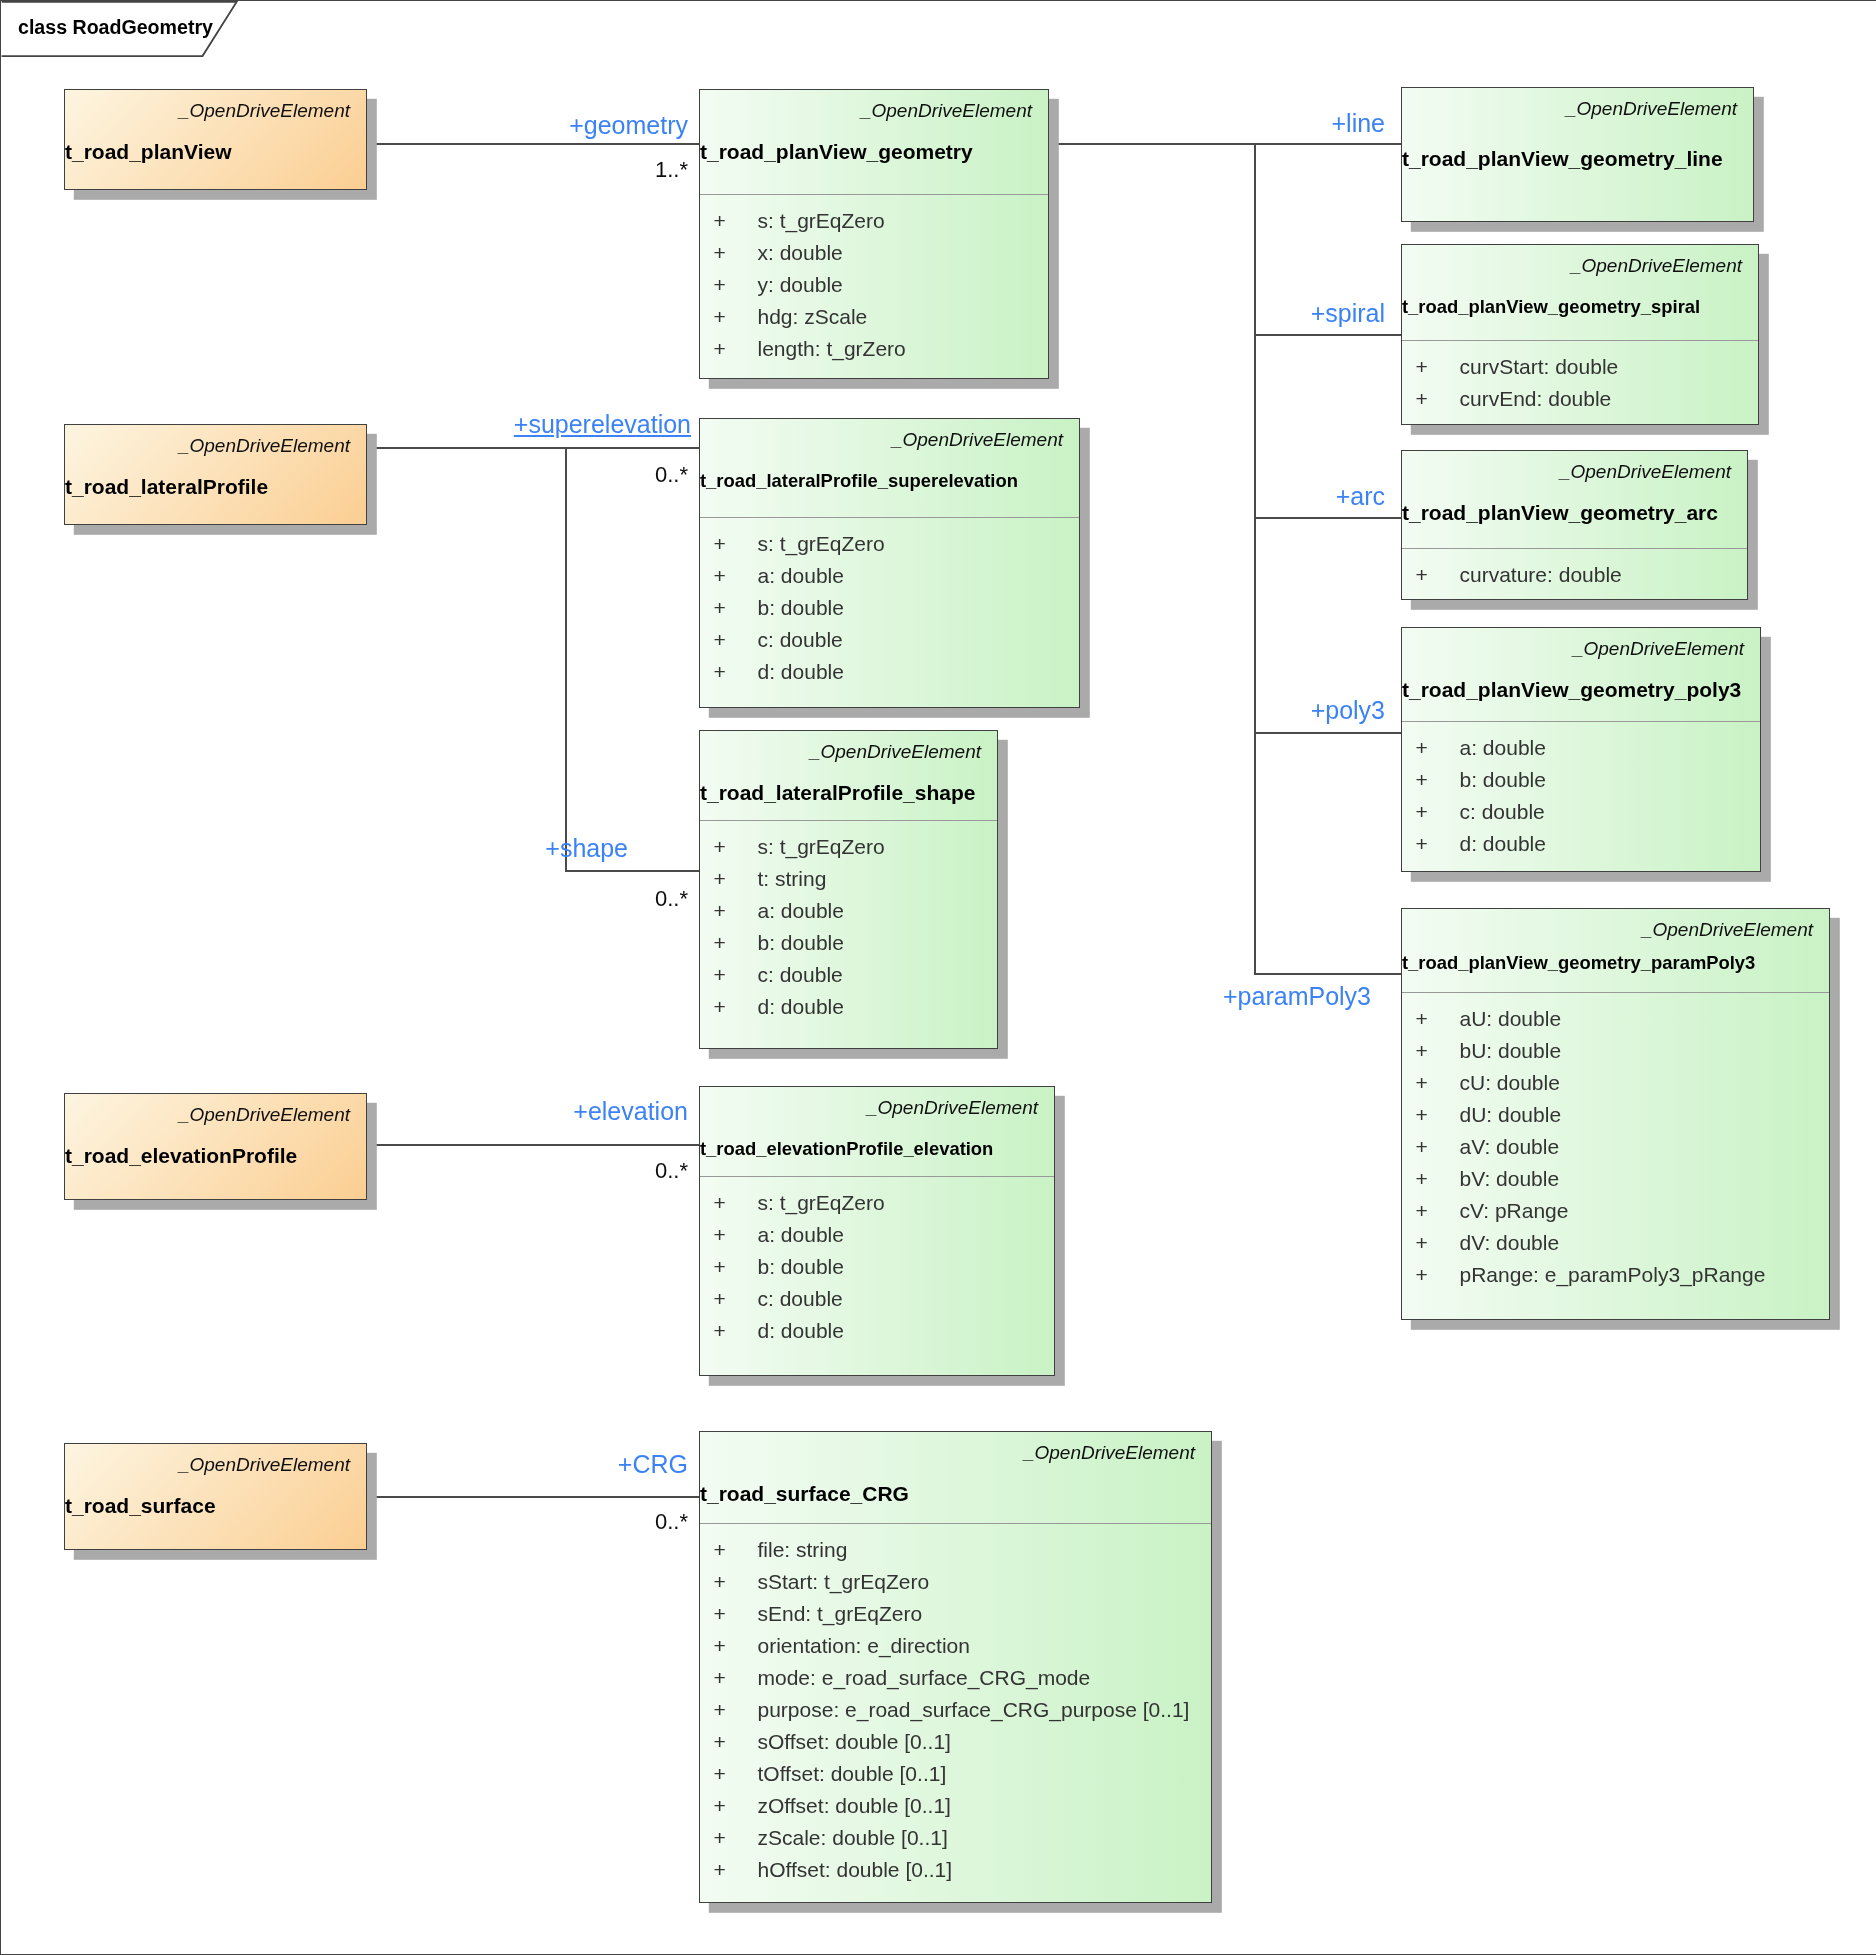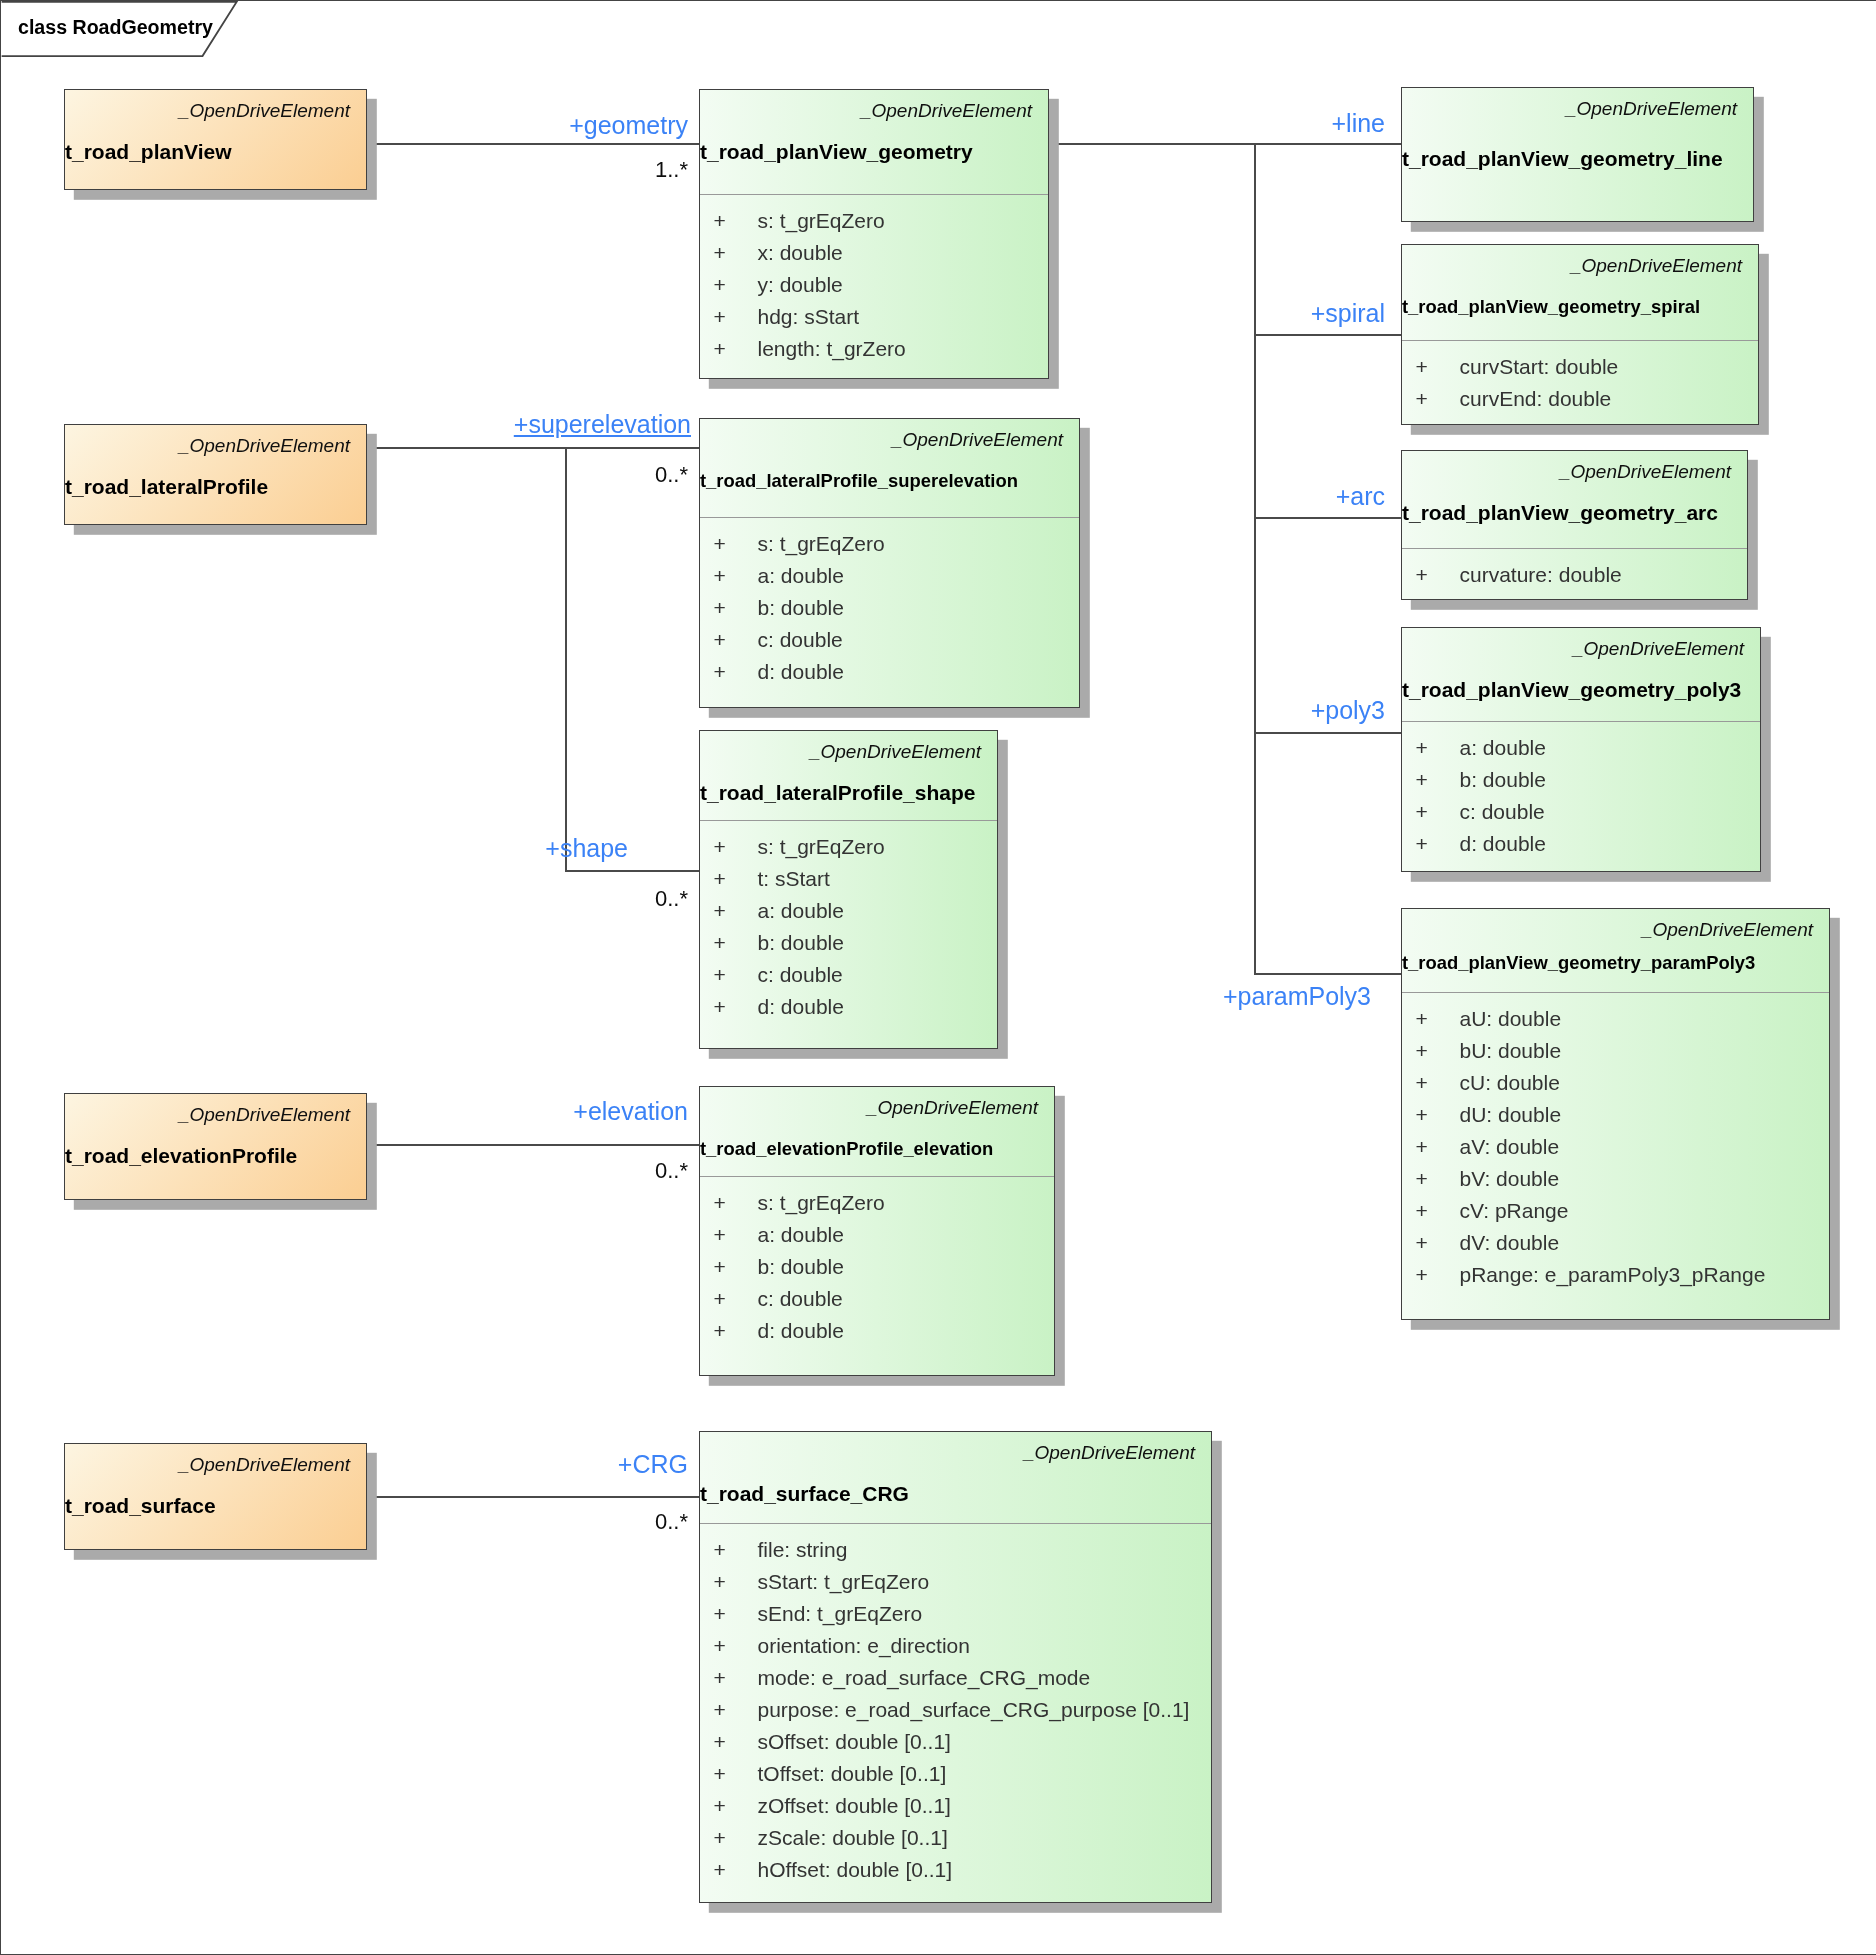--- a/index.html
+++ b/index.html
@@ -165,21 +165,21 @@
         <div class="attr">
           <span class="plus">+</span>
           <span>x: double</span>
         </div>
         <div class="attr">
           <span class="plus">+</span>
           <span>y: double</span>
         </div>
         <div class="attr">
           <span class="plus">+</span>
-          <span>hdg: sStart</span>
+          <span>hdg: zScale</span>
         </div>
         <div class="attr">
           <span class="plus">+</span>
           <span>length: t_grZero</span>
         </div>
       </div>
   </div>
 
   <div class="uml-class green" id="box-superelevation">
     <div class="hdr">
@@ -217,21 +217,21 @@
       <div class="cname">t_road_lateralProfile_shape</div>
     </div>
     <div class="attrs">
 
     <div class="attr">
           <span class="plus">+</span>
           <span>s: t_grEqZero</span>
         </div>
         <div class="attr">
           <span class="plus">+</span>
-          <span>t: sStart</span>
+          <span>t: string</span>
         </div>
         <div class="attr">
           <span class="plus">+</span>
           <span>a: double</span>
         </div>
         <div class="attr">
           <span class="plus">+</span>
           <span>b: double</span>
         </div>
         <div class="attr">

